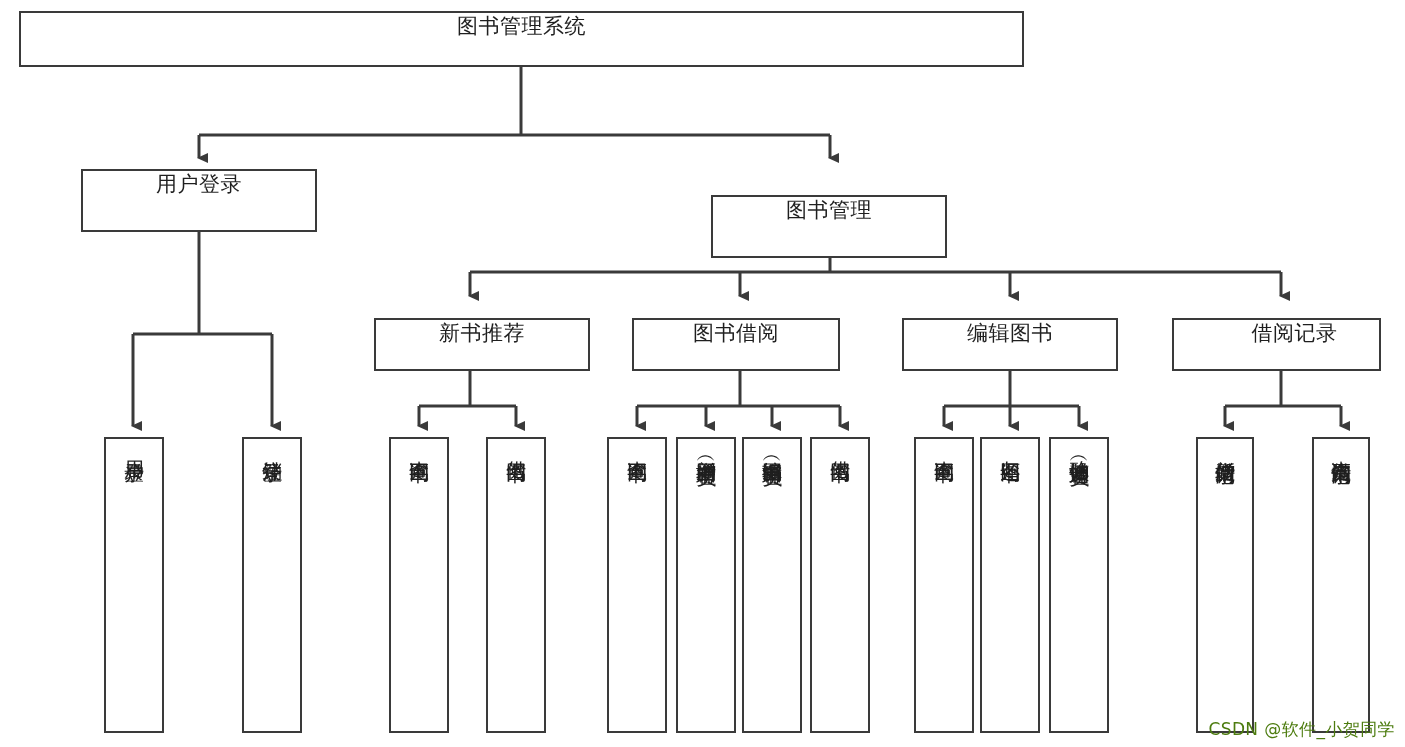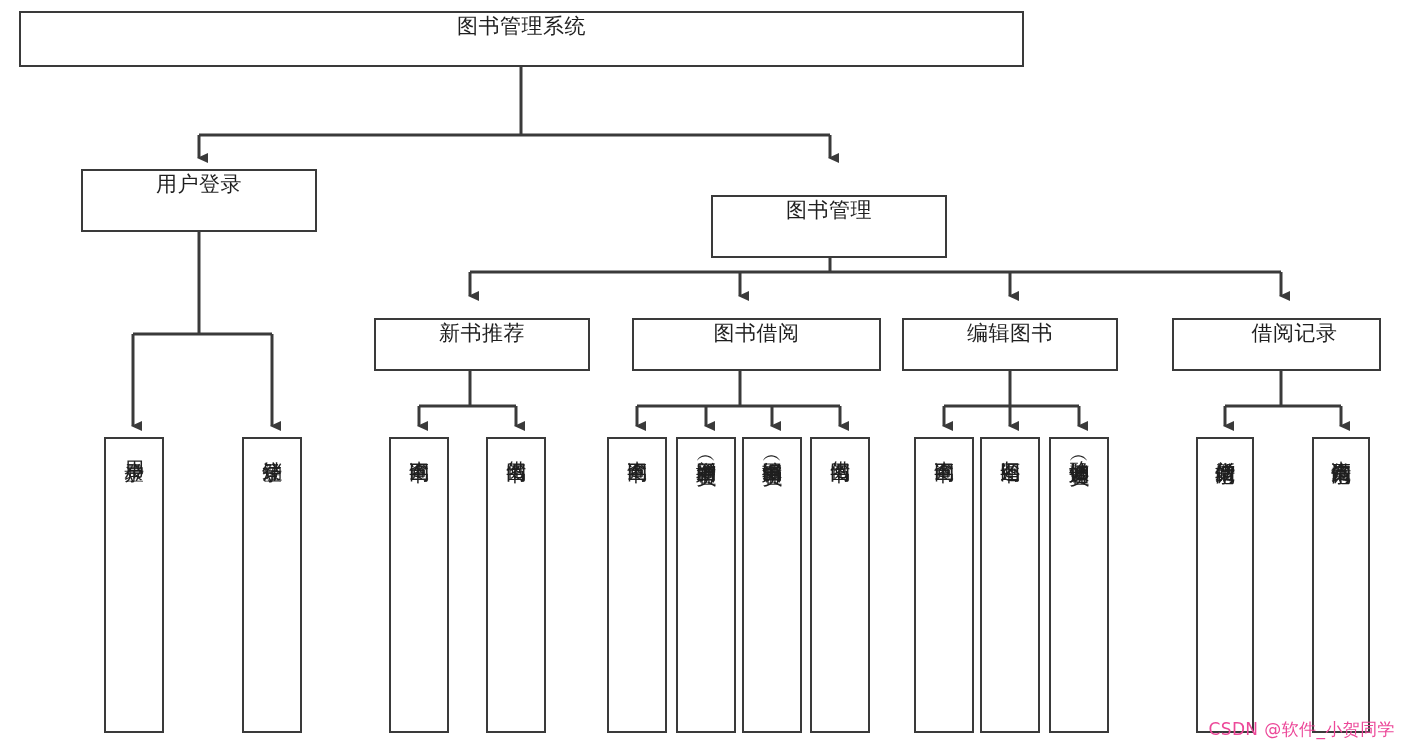--- a/index.html
+++ b/index.html
@@ -54,21 +54,21 @@
     text-orientation: upright;
     font-size: 20px;
     letter-spacing: 1px;
     margin: 0 auto;
   }
   .watermark {
     position: absolute;
     right: 10px;
     bottom: 6px;
     font-size: 17px;
-    color: #ec4899;
+    color: #4d7c0f;
     letter-spacing: 0.4px;
     z-index: 5;
     white-space: nowrap;
   }
 </style>
 </head>
 <body>
 
 <div id="stage">
 
@@ -129,21 +129,21 @@
   <div class="node h" style="left:81px; top:169px; width:236px; height:63px;">
     <span class="node-label">用户登录</span>
   </div>
   <div class="node h" style="left:711px; top:169px; width:236px; height:63px;margin-top:26px;">
     <span class="node-label">图书管理</span>
   </div>
 
   <div class="node h" style="left:362px; top:318px; width:216px; height:53px;margin-left:12px;">
     <span class="node-label">新书推荐</span>
   </div>
-  <div class="node h" style="left:632px; top:318px; width:249px; height:53px;">
+  <div class="node h" style="left:632px; top:318px; width:208px; height:53px;">
     <span class="node-label">图书借阅</span>
   </div>
   <div class="node h" style="left:902px; top:318px; width:216px; height:53px;">
     <span class="node-label">编辑图书</span>
   </div>
   <div class="node h" style="left:1172px; top:318px; width:209px; height:53px;padding-left:36px;">
     <span class="node-label">借阅记录</span>
   </div>
 
   <div class="node v" style="left:104px; top:437px; width:60px; height:296px;">

